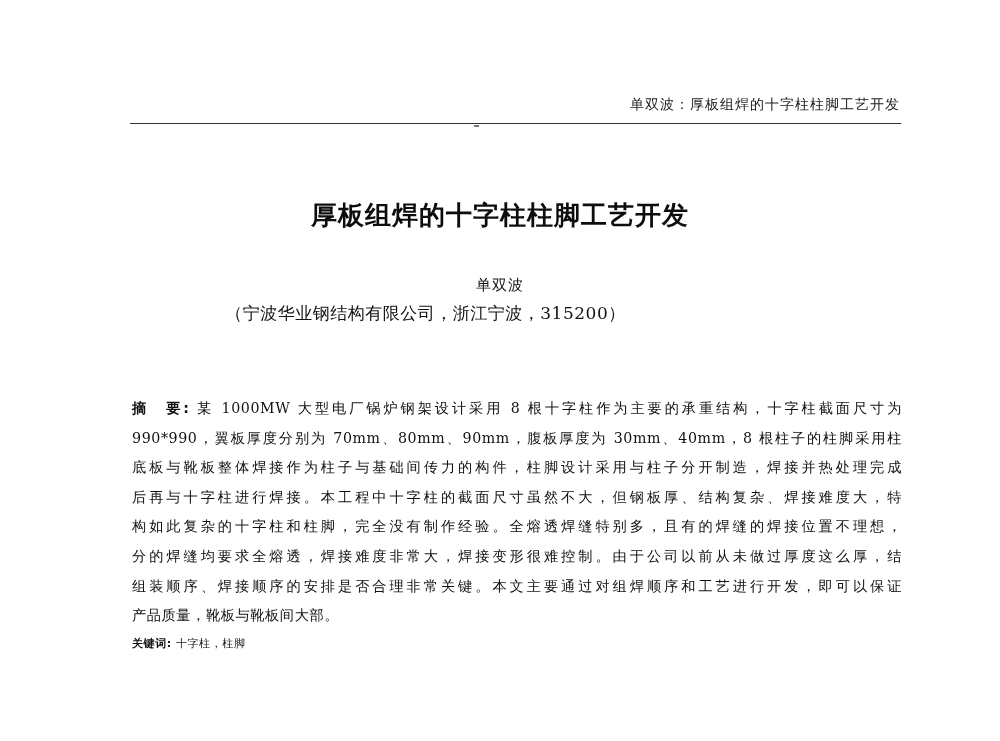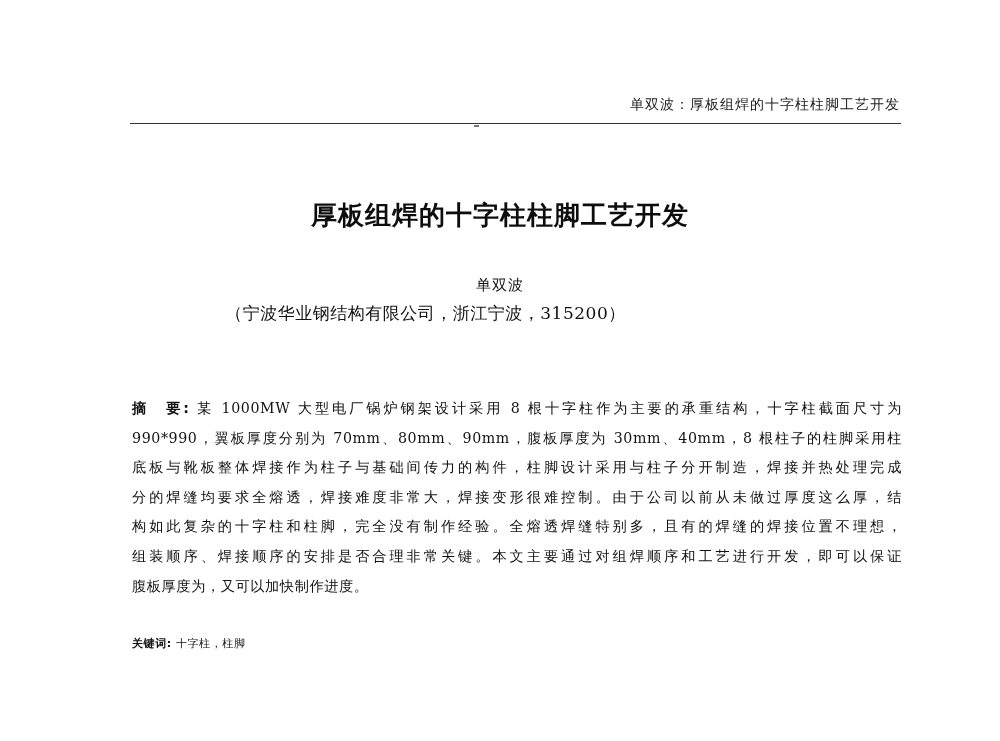--- a/index.html
+++ b/index.html
@@ -111,21 +111,22 @@
 <div class="header-mark"></div>
 
 <h1 class="title" style="margin:0;">厚板组焊的十字柱柱脚工艺开发</h1>
 <div class="author">单双波</div>
 <div class="affiliation">（宁波华业钢结构有限公司，浙江宁波，315200）</div>
 
 <div class="abstract">
   <span class="line"><span class="label-bold">摘　要:</span><span> 某 1000MW 大型电厂锅炉钢架设计采用 8 根十字柱作为主要的承重结构，十字柱截面尺寸为</span></span>
   <span class="line">990*990，翼板厚度分别为 70mm、80mm、90mm，腹板厚度为 30mm、40mm，8 根柱子的柱脚采用柱</span>
   <span class="line">底板与靴板整体焊接作为柱子与基础间传力的构件，柱脚设计采用与柱子分开制造，焊接并热处理完成</span>
+  <span class="line">后再与十字柱进行焊接。本工程中十字柱的截面尺寸虽然不大，但钢板厚、结构复杂、焊接难度大，特</span>
+  <span class="line">构如此复杂的十字柱和柱脚，完全没有制作经验。全熔透焊缝特别多，且有的焊缝的焊接位置不理想，</span>
   <span class="line">分的焊缝均要求全熔透，焊接难度非常大，焊接变形很难控制。由于公司以前从未做过厚度这么厚，结</span>
-  <span class="line">构如此复杂的十字柱和柱脚，完全没有制作经验。全熔透焊缝特别多，且有的焊缝的焊接位置不理想，</span>
   <span class="line">组装顺序、焊接顺序的安排是否合理非常关键。本文主要通过对组焊顺序和工艺进行开发，即可以保证</span>
-  <span class="line last">腹板厚度为，又可以加快制作进度。</span>
+  <span class="line last">产品质量，靴板与靴板间大部。</span>
 </div>
 
 <div class="keywords">
   <span class="label-bold">关键词:</span><span> 十字柱，柱脚</span>
 </div>
 
 </body></html>

